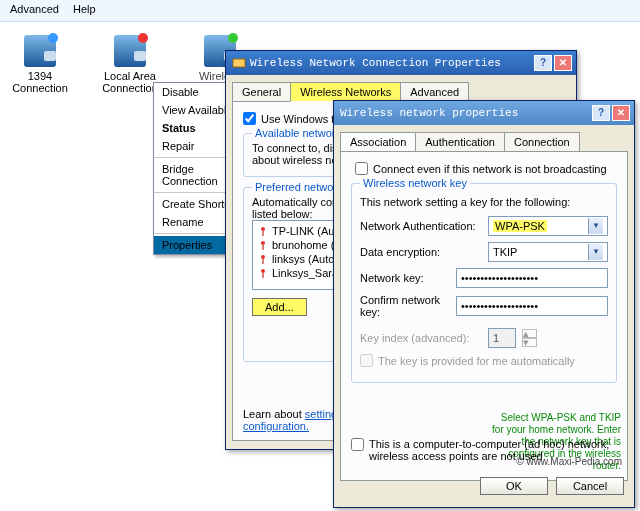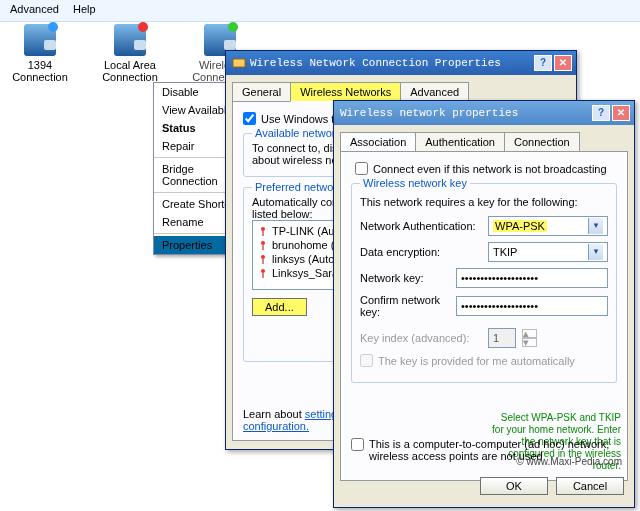--- a/index.html
+++ b/index.html
@@ -18,21 +18,21 @@
     display: flex;
     gap: 14px;
     padding: 3px 10px;
     border-bottom: 1px solid #cbdff6;
     background: #eef6ff;
     height: 22px;
   }
   .menubar span { cursor: default; }
   .desktop {
     position: absolute;
-    top: 24px; left: 10px;
+    top: 35px; left: 10px;
     display: flex; gap: 30px;
   }
   .nc-icon { text-align: center; cursor: pointer; width: 60px;}
   .nc-icon .ic { width: 32px; height: 32px; margin: 0 auto 3px; position:relative; }
   .ic-net { background: linear-gradient(#7db9e8,#1e5799); border-radius:3px; position:relative;}
   .ic-net::after{content:"";position:absolute;left:20px;top:16px;width:12px;height:10px;background:#cde;border-radius:2px;}
   .ic-rx{position:absolute;right:-2px;top:-2px;width:10px;height:10px;border-radius:50%;}
   .context-menu {
     position: absolute;
     top: 82px; left: 153px;
@@ -250,21 +250,21 @@
       <div class="tab">Connection</div>
     </div>
     <div class="tabpage">
       <div class="checkbox-row" style="margin-left:4px">
         <input type="checkbox" style="">
         <span>Connect even if this network is not broadcasting</span>
       </div>
 
       <div class="group" style="margin-top:6px;height:200px">
         <span class="legend">Wireless network key</span>
-        <div style="margin:4px 0 8px">This network requires a key for the following:</div>
+        <div style="margin:4px 0 8px">This network setting a key for the following:</div>
 
         <div class="frow">
           <label>Network Authentication:</label>
           <div class="combo hl">
             <span class="val">WPA-PSK</span>
             <span class="arrow">▾</span>
           </div>
         </div>
         <div class="frow">
           <label>Data encryption:</label>

